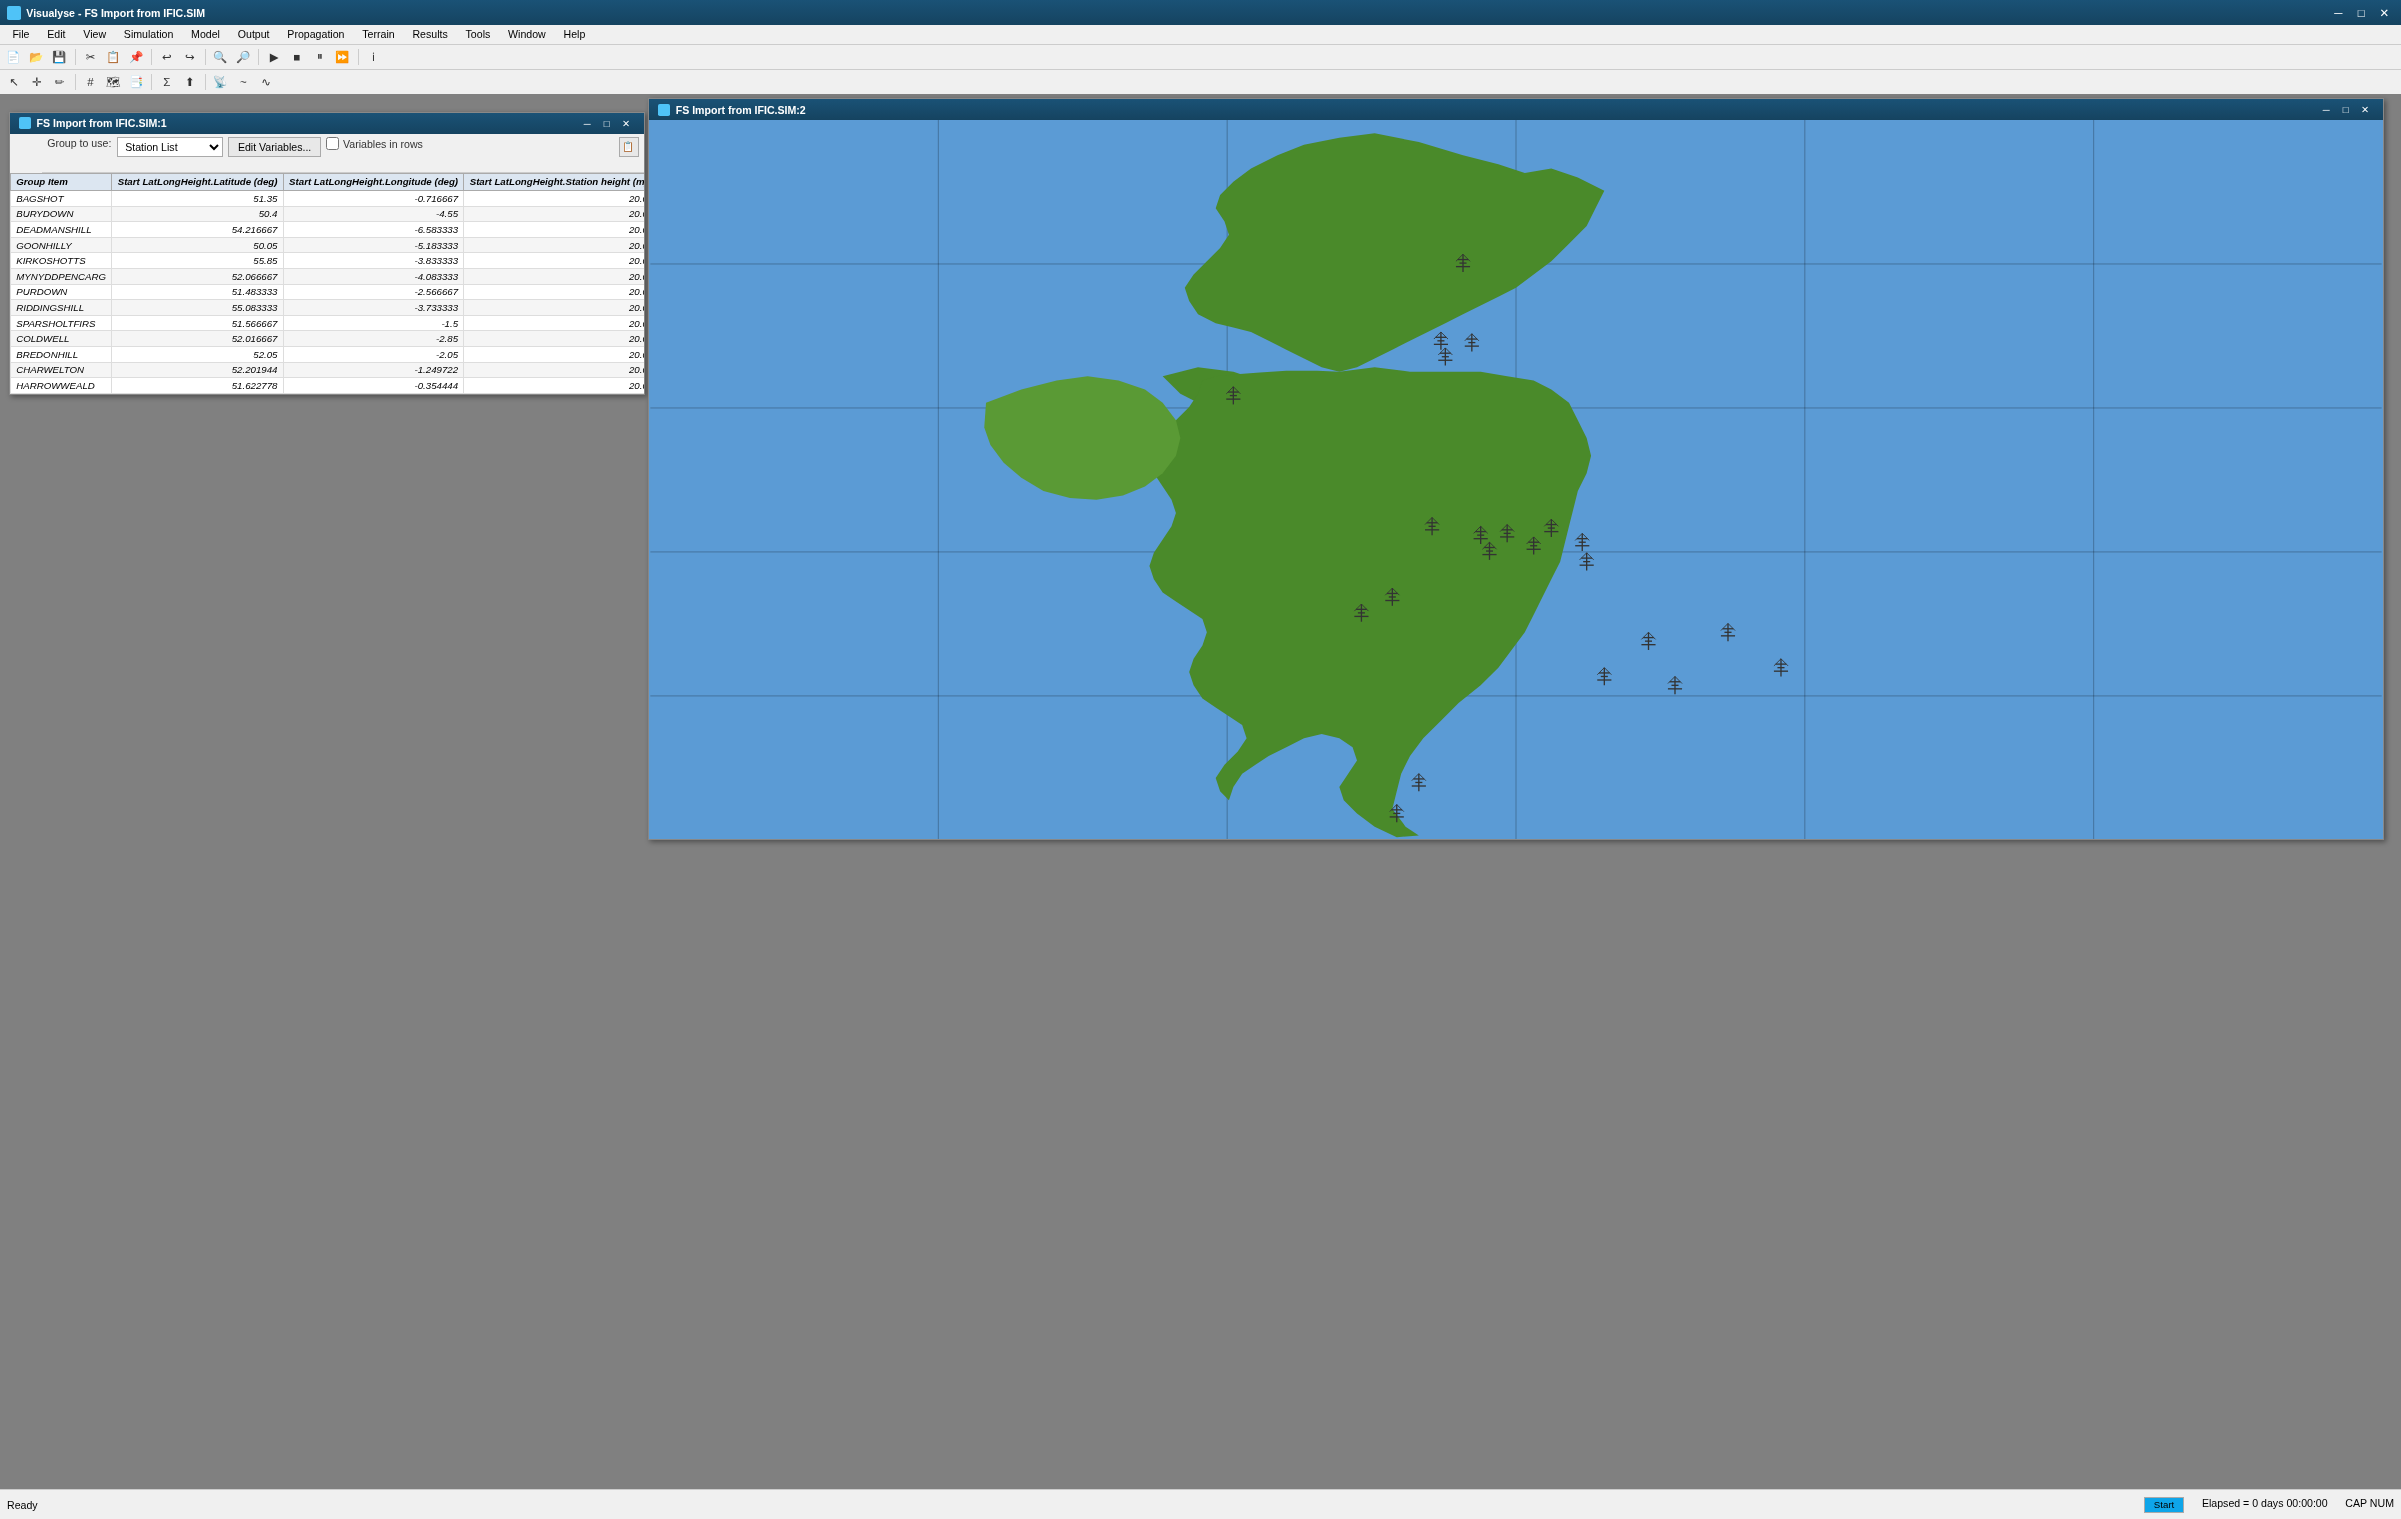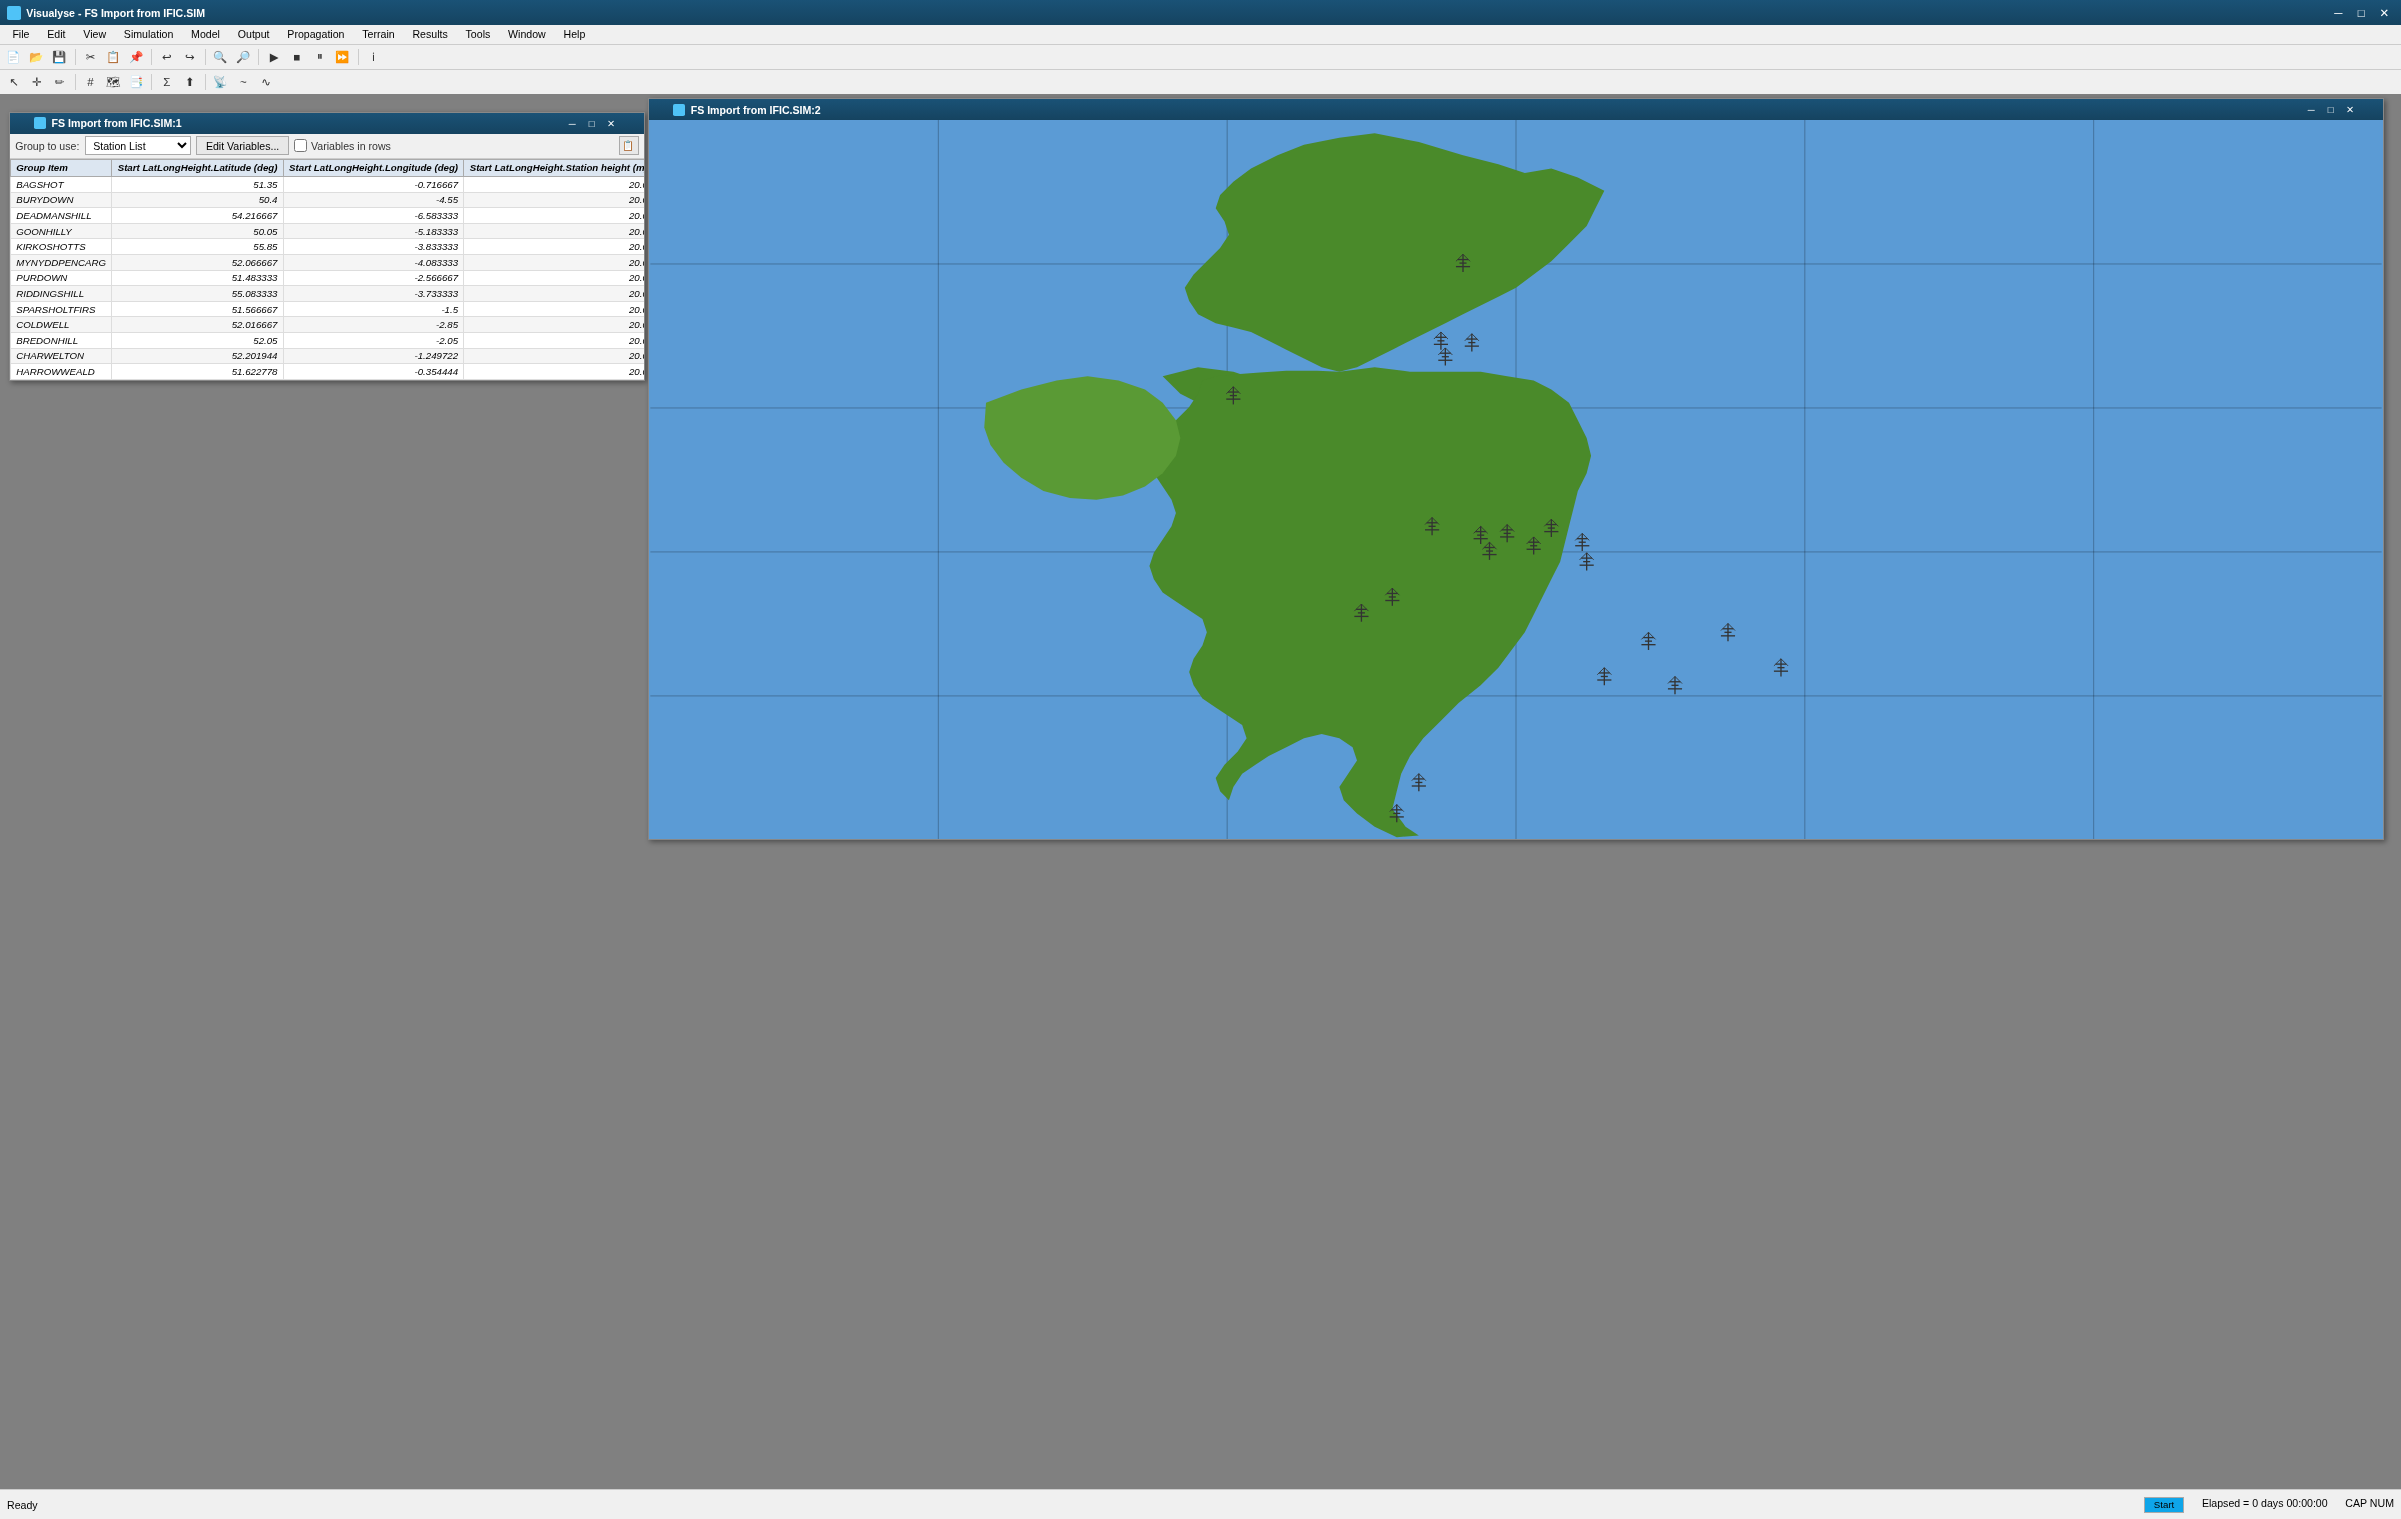--- a/index.html
+++ b/index.html
@@ -133,21 +133,21 @@
       background: #f0f0f0;
       border: 0.9px solid #888;
       box-shadow: 1.8px 1.8px 5.3px rgba(0,0,0,0.4);
     }
     .win-titlebar {
       background: linear-gradient(to bottom, #1a5276, #154360);
       color: white;
       height: 21px;
       display: flex;
       align-items: center;
-      padding: 0 24px;
+      padding: 0 9px;
       font-size: 10.6px;
       font-weight: 600;
       user-select: none;
     }
     .win-titlebar .win-icon {
       width: 12.4px; height: 12.4px;
       background: #4fc3f7;
       border-radius: 1.8px;
       margin-right: 5.3px;
     }
@@ -164,26 +164,27 @@
       cursor: pointer;
       font-size: 9.7px;
       display: flex;
       align-items: center;
       justify-content: center;
     }
 
     
     .win-toolbar {
       background: #f0f0f0;
-      height: 25px;
-      display: flex;
-      align-items: center;
+      height: 39px;
+      display: flex;
+      align-items: flex-start;
       padding: 3.5px 5.3px;
       gap: 5.3px;
       border-bottom: 0.9px solid #ccc;
+      margin-left: 32px;
     }
     .win-toolbar label {
       font-size: 10.6px;
       color: #333;
     }
     .win-toolbar select {
       height: 19.5px;
       font-size: 10.6px;
       padding: 0 3.5px;
       border: 0.9px solid #aaa;

